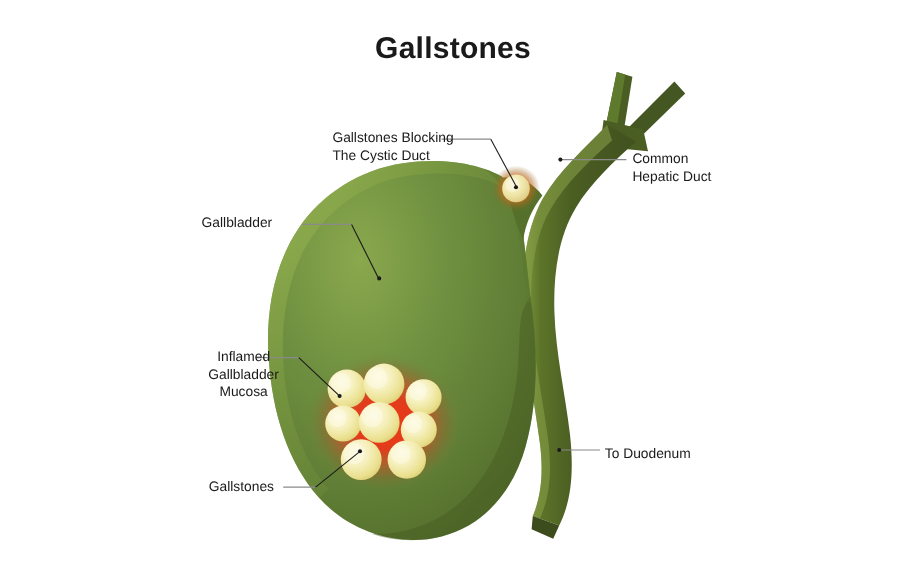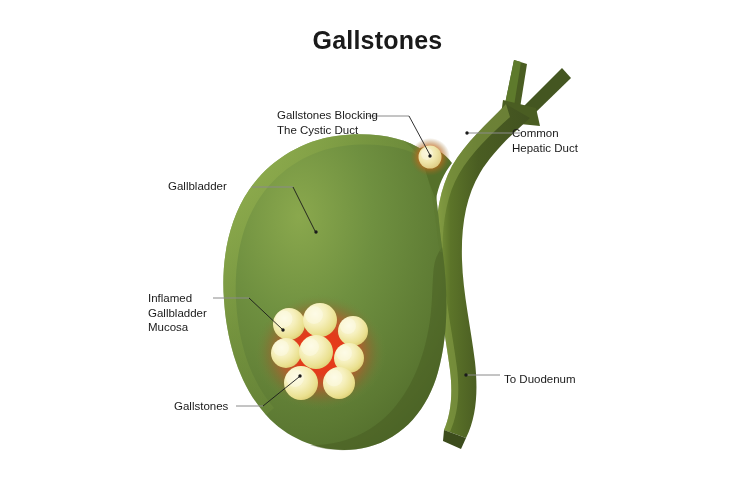--- a/index.html
+++ b/index.html
@@ -33,23 +33,23 @@
     letter-spacing: 0.2px;
   }
   .callout {
     position: absolute;
     font-size: 11.5px;
     line-height: 14.5px;
     color: #1a1a1a;
     white-space: pre-line;
   }
   #lbl-blocking  { left: 244px; top: 108px; width: 124px; text-align: left; margin-left: 33px; }
-  #lbl-hepatic   { left: 512px; top: 126px; width: 120px; text-align: left; }
+  #lbl-hepatic   { left: 527px; top: 126px; width: 120px; text-align: left; }
   #lbl-gallbladder { left: 168px; top: 179px; width: 100px; text-align: left; }
-  #lbl-mucosa    { left: 148px; top: 291px; width: 110px; text-align: left; }
+  #lbl-mucosa    { left: 148px; top: 291px; width: 110px; text-align: center; }
   #lbl-stones    { left: 174px; top: 399px; width: 100px; text-align: left; }
   #lbl-duodenum  { left: 504px; top: 372px; width: 110px; text-align: left; }
 </style>
 </head>
 <body>
 
 <svg id="figure" viewBox="0 0 755 481">
   <defs>
 
     <radialGradient id="gbGrad" cx="0.34" cy="0.26" r="0.92">

